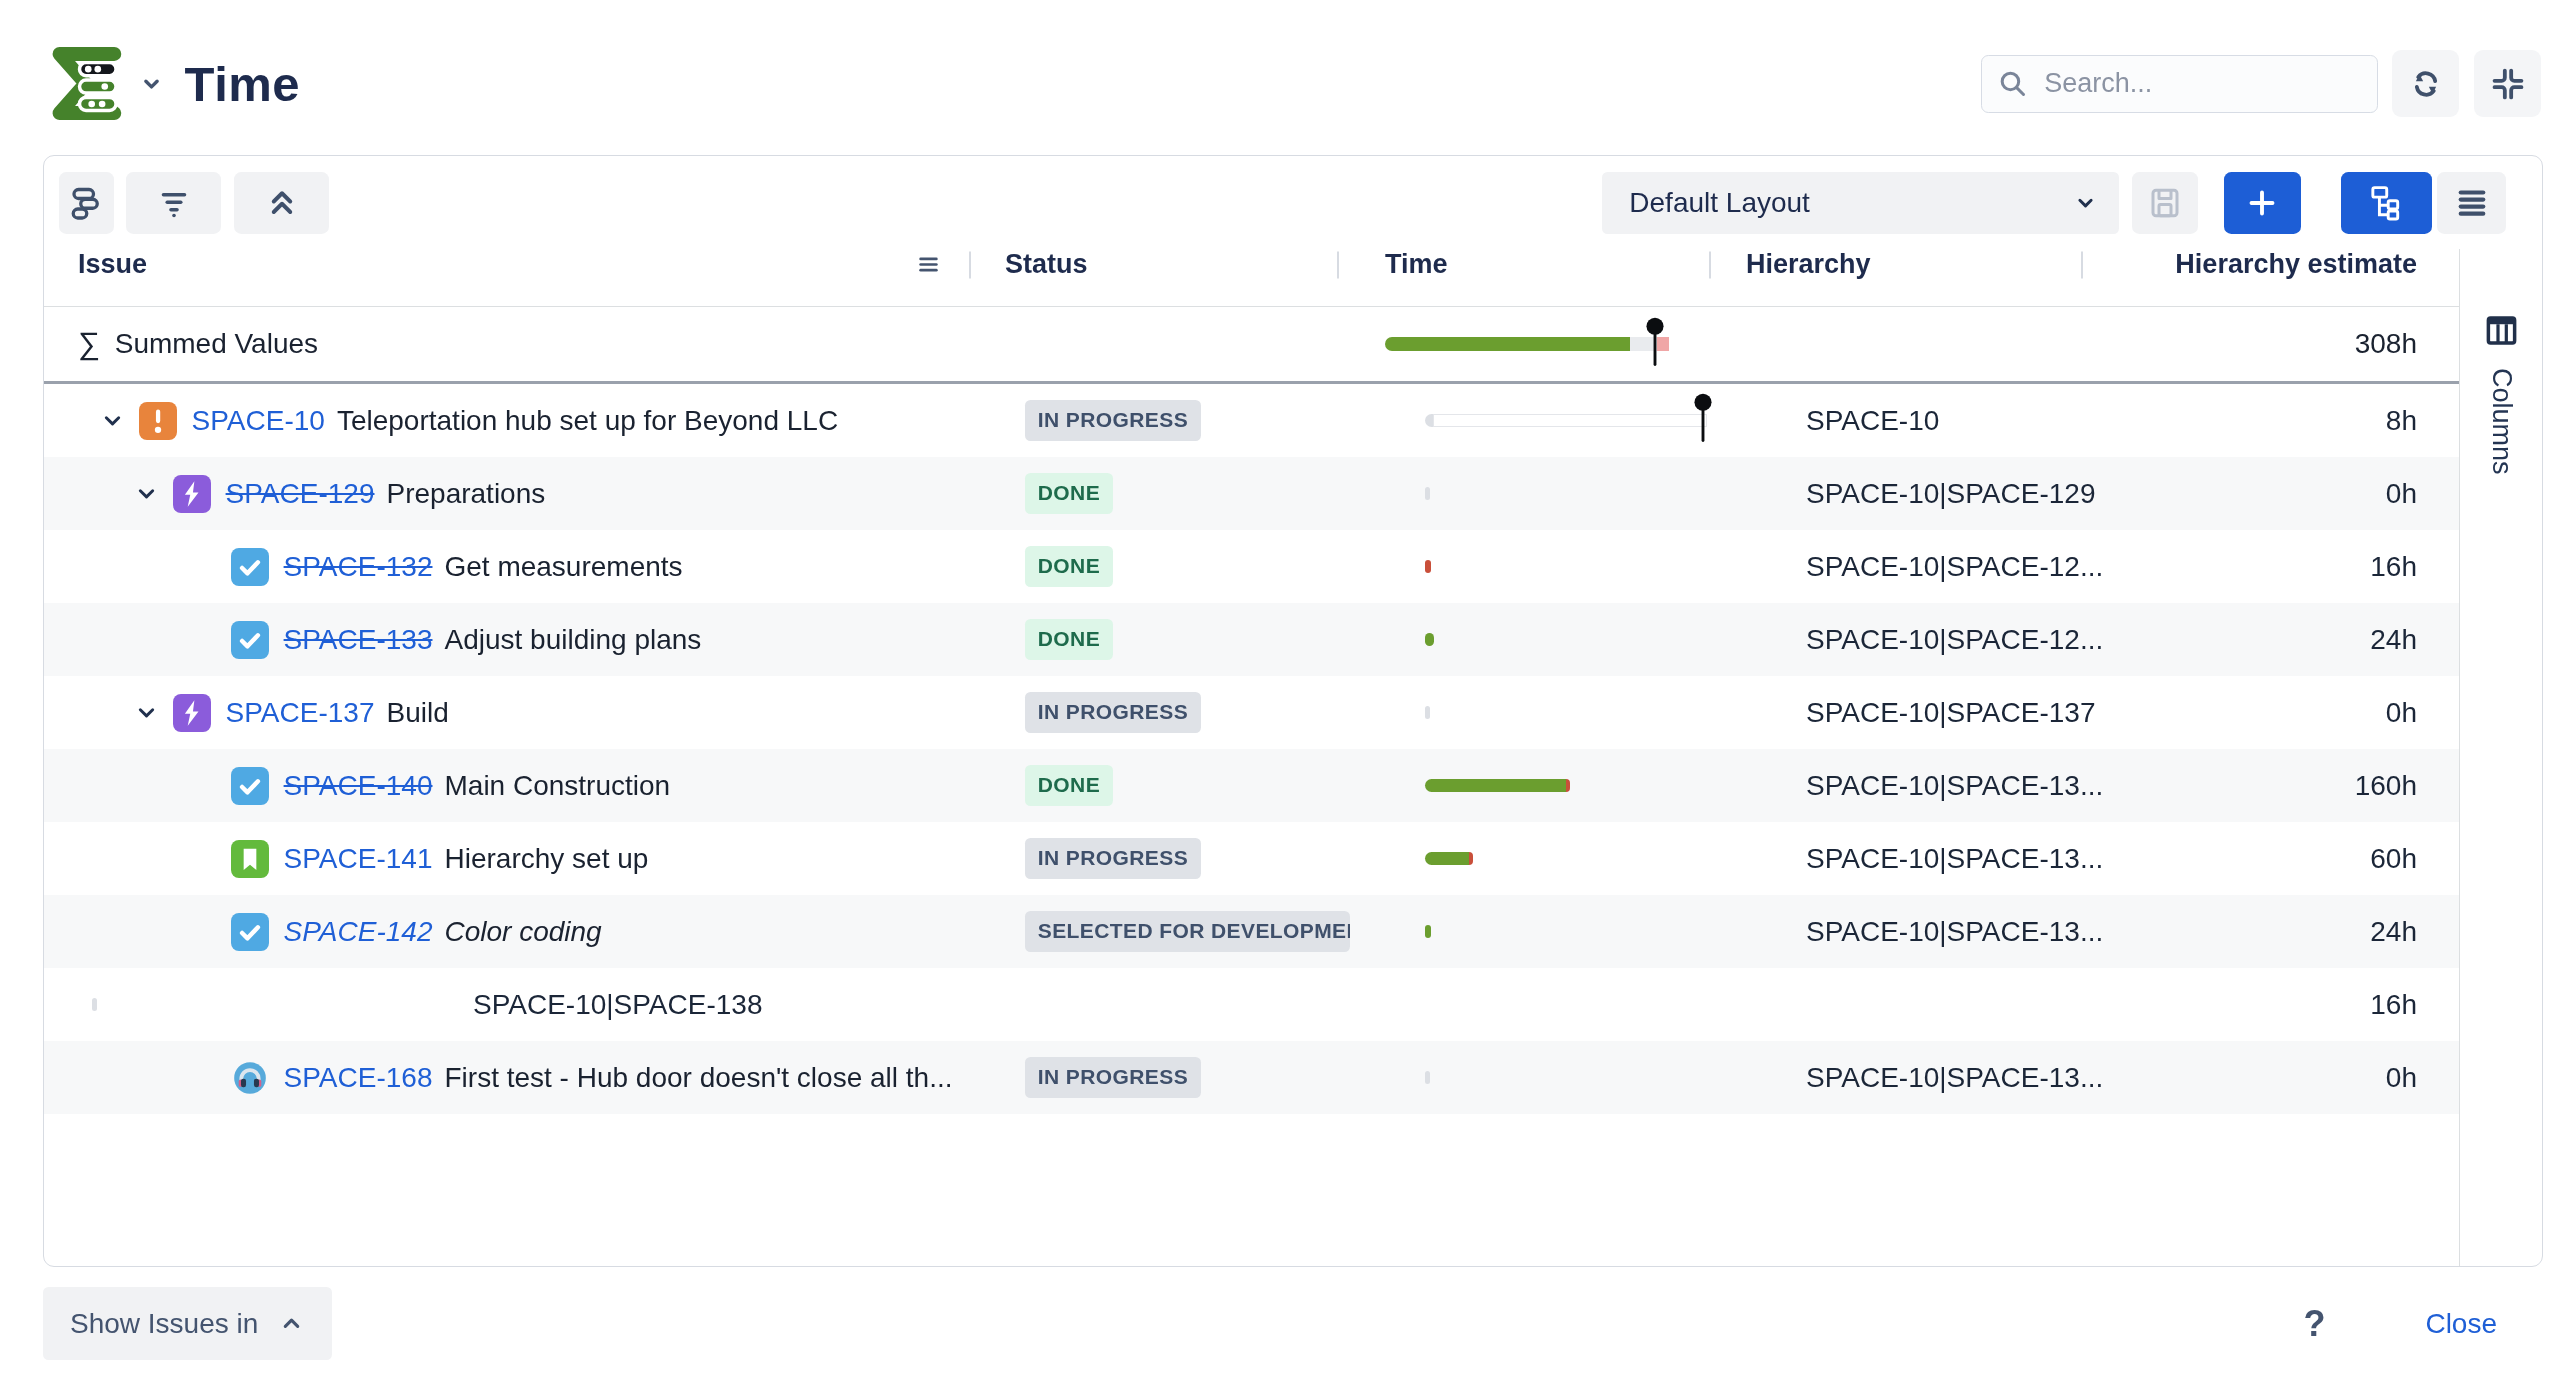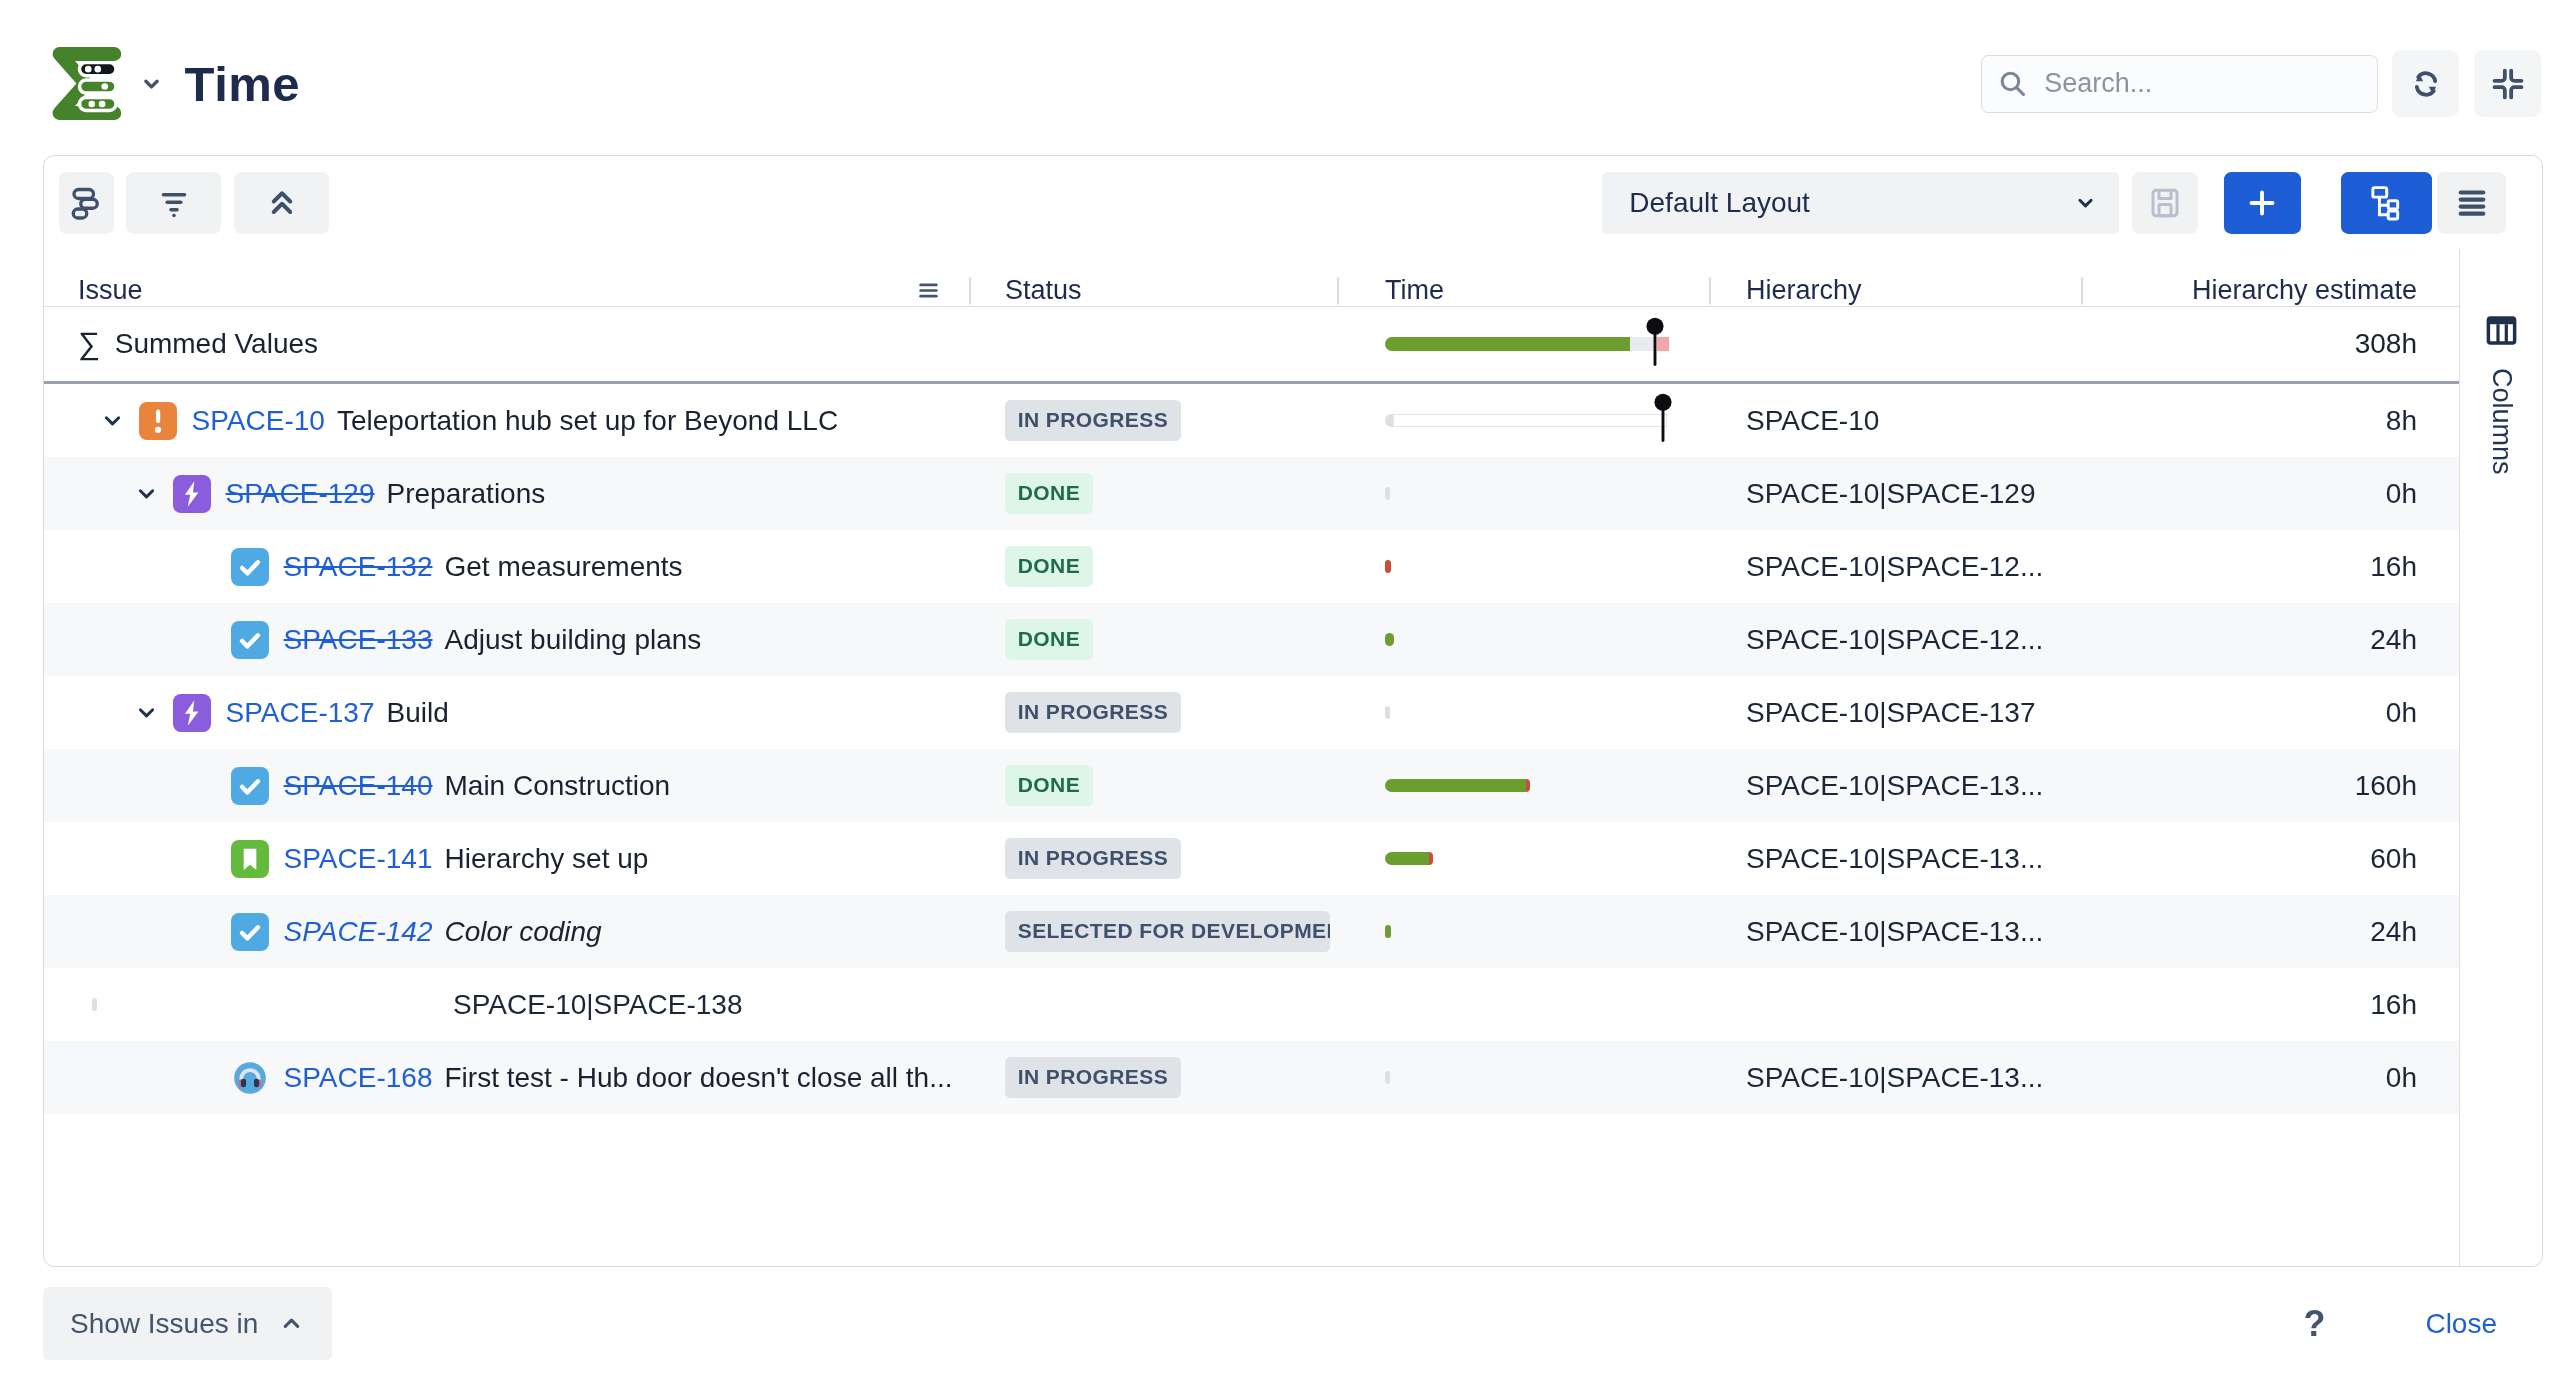--- a/index.html
+++ b/index.html
@@ -45,38 +45,38 @@
   .tb-btn.tree { width: 91px; margin-right: 5.5px; }
   .tb-btn.list { width: 69px; margin-right: 0; }
 
   
   .table-zone { flex: 1; display: flex; min-height: 0; }
   .grid { width: 2416px; flex: none; display: flex; flex-direction: column; border-right: 1.8px solid #dcdfe1; }
   .side-strip { flex: 1; display: flex; flex-direction: column; align-items: center;
     padding-top: 64px; cursor: pointer; }
   .vtext { writing-mode: vertical-rl; font-size: 27px; color: #243553; margin-top: 20px; }
 
-  .thead { display: flex; height: 58px; align-items: flex-end; flex: none;
-    border-bottom: 1.8px solid #dcdfe1; font-weight: 400; font-size: 27px; color: #1e2b4d; }
+  .thead { display: flex; height: 58px; align-items: flex-start; flex: none;
+    border-bottom: 1.8px solid #dcdfe1; font-weight: 700; font-size: 27px; color: #1e2b4d; }
   .c-issue { width: 925px; flex: none; padding-left: 34px; display: flex; align-items: center; min-width: 0; }
   .c-status { width: 368px; flex: none; padding-left: 36px; }
   .c-time { width: 372px; flex: none; padding-left: 48px; position: relative; }
   .c-hier { width: 372px; flex: none; padding-left: 37px; white-space: nowrap; }
   .c-est { flex: 1; text-align: right; padding-right: 42px; white-space: nowrap; }
   .thead > div { position: relative; }
   .colsep::before { content: ""; position: absolute; left: 0; top: 50%; transform: translateY(-50%);
     width: 1.8px; height: 27px; background: #d7dbe2; }
   .handle { margin-left: auto; margin-right: 27px; }
 
   .sumrow { display: flex; align-items: center; height: 77px; flex: none;
     border-bottom: 3.6px solid #9aa1ac; font-size: 28px; color: #1a2230; }
   .sigma { font-size: 31px; margin-right: 14.6px; }
 
   .rows { flex: none; }
-  .row { display: flex; align-items: center; height: 73px; font-size: 28px; }
+  .row { display: flex; align-items: center; height: 73px; font-size: 28px; gap: 20px; }
   .row:nth-child(even) { background: #f7f8f9; }
   .rchev { width: 40px; flex: none; display: flex; align-items: center; cursor: pointer; }
   .ticon { width: 38px; height: 38px; flex: none; margin-right: 14.6px; }
   .key { color: #1f5fd6; margin-right: 12px; white-space: nowrap; cursor: pointer; }
   .key.struck { text-decoration: line-through; }
   .isum { color: #1a2230; white-space: nowrap; overflow: hidden; text-overflow: ellipsis; }
 
   .chip { display: inline-block; max-width: 325px; padding: 8.2px 12.8px; border-radius: 5.5px;
     font-size: 21px; font-weight: 700; letter-spacing: 0.4px; white-space: nowrap;
     overflow: hidden; line-height: 1.15; vertical-align: middle; }

